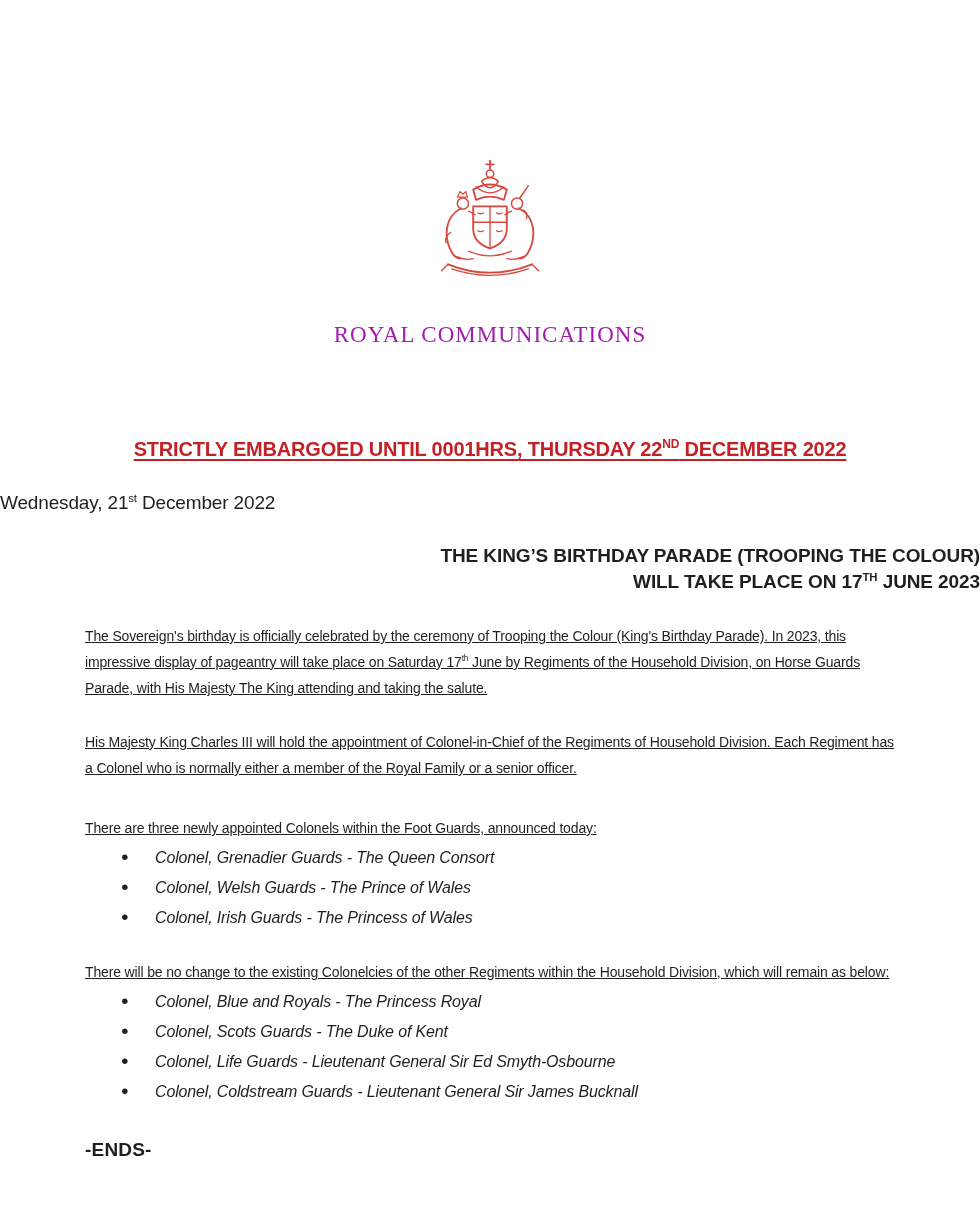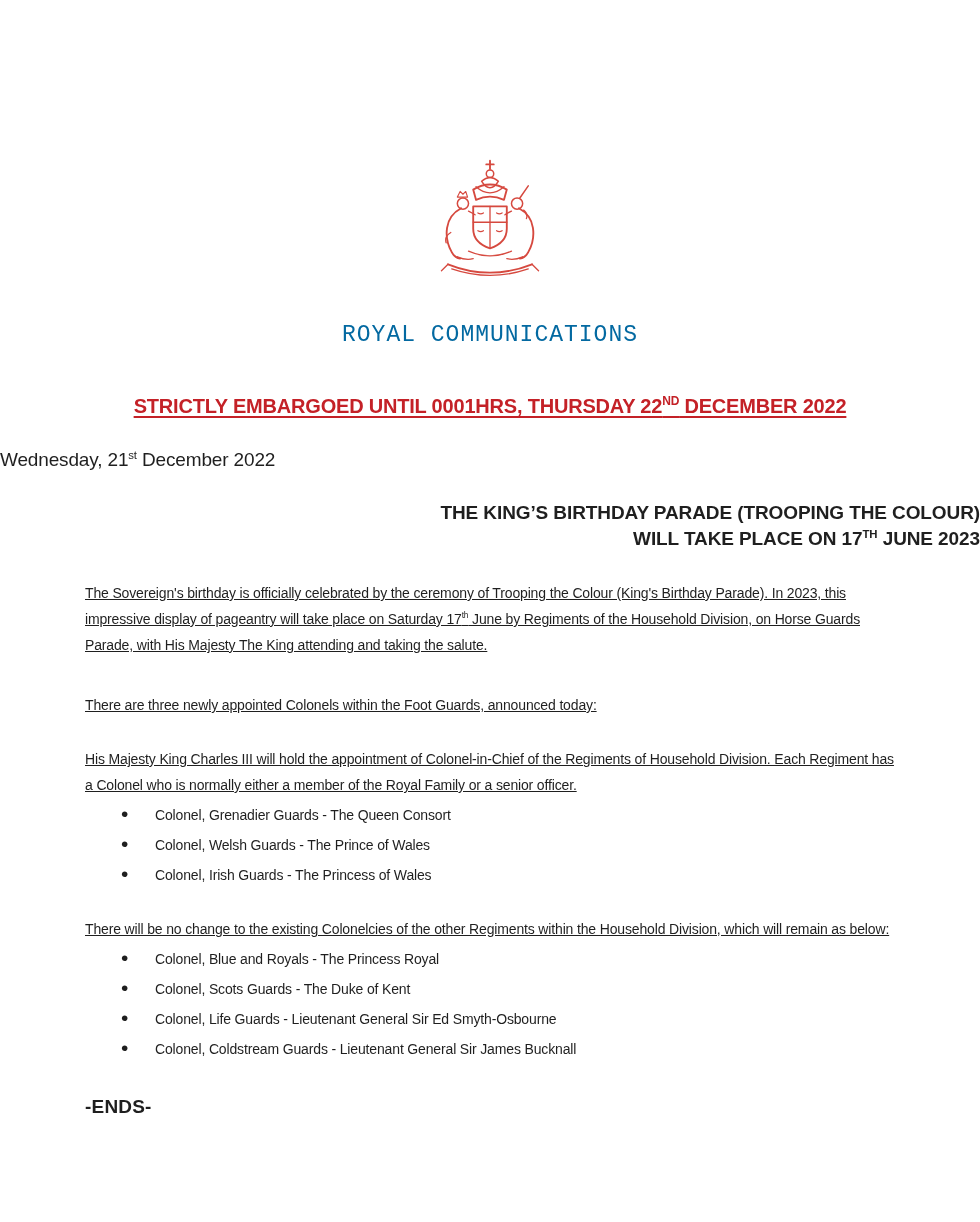--- a/index.html
+++ b/index.html
@@ -19,29 +19,29 @@
   }
   .crest {
     display: block;
     margin: 155px auto 0 auto;
     width: 140px;
     height: 142px;
   }
   .masthead-title {
     margin-top: 24px;
     text-align: center;
-    font-family: Liberation Mono, monospace;
+    font-family: Liberation Serif, serif;
     font-size: 23px;
     line-height: 28px;
     letter-spacing: 1px;
-    color: #0369a1;
+    color: #a21caf;
     font-weight: 400;
   }
   .embargo {
-    margin-top: 44px;
+    margin-top: 87px;
     text-align: center;
     font-size: 20px;
     line-height: 27px;
     font-weight: bold;
     color: #c42127;
     text-decoration: underline;
     text-decoration-thickness: 2px;
     text-underline-offset: 3px;
     letter-spacing: -0.2px;
   }
@@ -65,23 +65,24 @@
     font-size: 14px;
     line-height: 26px;
     letter-spacing: -0.15px;
     text-decoration: underline;
   }
   .intro-1 { margin-top: 34px; }
   .intro-2 { margin-top: 28px; }
   ul.colonel-list {
     list-style: none;
     margin: 4px 75px 0 121px;
-    font-size: 14px;
+    font-size: 16px;
     line-height: 26px;
     letter-spacing: -0.15px;
+    font-style: italic;
   }
   ul.colonel-list li {
     position: relative;
     padding-left: 34px;
     margin-top: 4px;
   }
   ul.colonel-list li::before {
     content: "\2022";
     position: absolute;
     left: 0;
@@ -145,23 +146,23 @@
 
   <p class="dateline"><span>Wednesday, 21</span><sup>st</sup><span> December 2022</span></p>
 
   <div class="headline">
     <div>THE KING’S BIRTHDAY PARADE (TROOPING THE COLOUR)</div>
     <div><span>WILL TAKE PLACE ON 17</span><sup>TH</sup><span> JUNE 2023</span></div>
   </div>
 
   <p class="body-para"><span>The Sovereign's birthday is officially celebrated by the ceremony of Trooping the Colour (King's Birthday Parade). In 2023, this impressive display of pageantry will take place on Saturday 17</span><sup>th</sup><span> June by Regiments of the Household Division, on Horse Guards Parade, with His Majesty The King attending and taking the salute.</span></p>
 
+  <p class="body-para">His Majesty King Charles III will hold the appointment of Colonel-in-Chief of the Regiments of Household Division. Each Regiment has a Colonel who is normally either a member of the Royal Family or a senior officer.</p>
+
   <p class="body-para intro-1">There are three newly appointed Colonels within the Foot Guards, announced today:</p>
-
-  <p class="body-para">His Majesty King Charles III will hold the appointment of Colonel-in-Chief of the Regiments of Household Division. Each Regiment has a Colonel who is normally either a member of the Royal Family or a senior officer.</p>
 
   <ul class="colonel-list">
     <li>Colonel, Grenadier Guards - The Queen Consort</li>
     <li>Colonel, Welsh Guards - The Prince of Wales</li>
     <li>Colonel, Irish Guards - The Princess of Wales</li>
   </ul>
 
   <p class="body-para intro-2">There will be no change to the existing Colonelcies of the other Regiments within the Household Division, which will remain as below:</p>
 
   <ul class="colonel-list">

